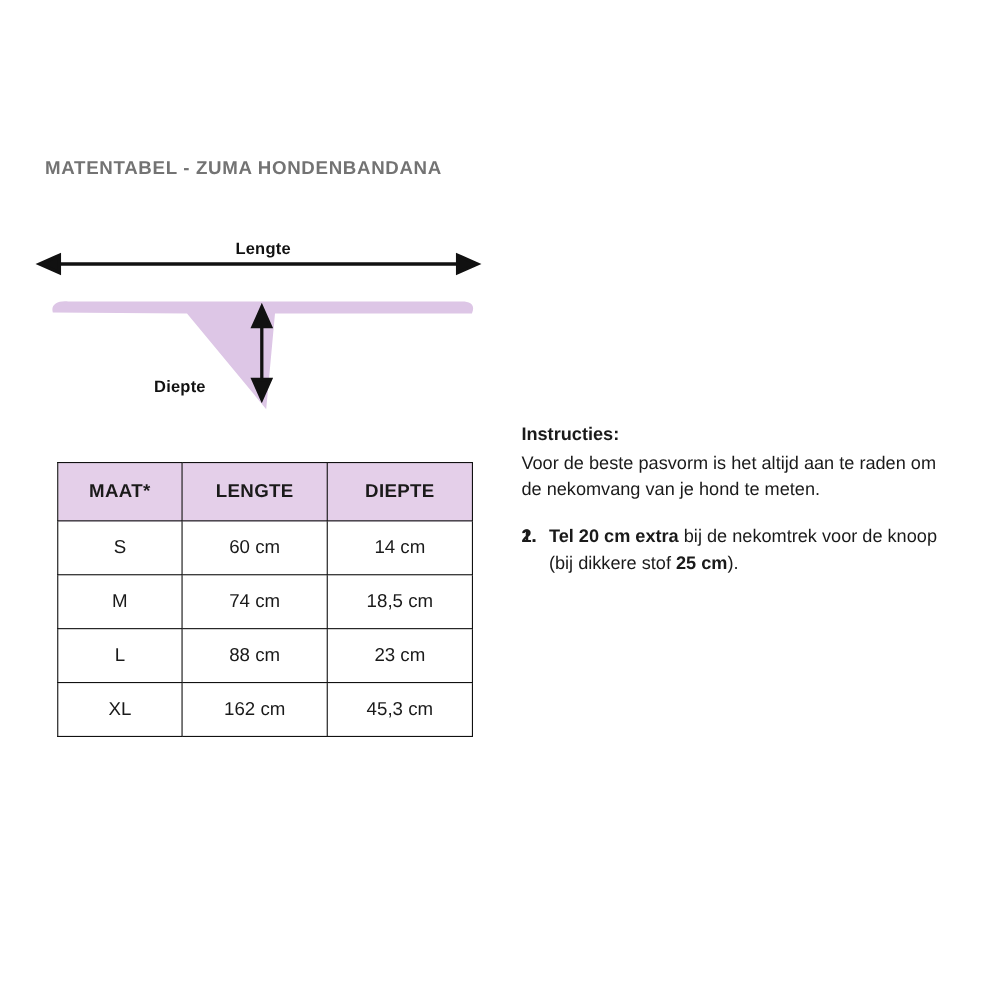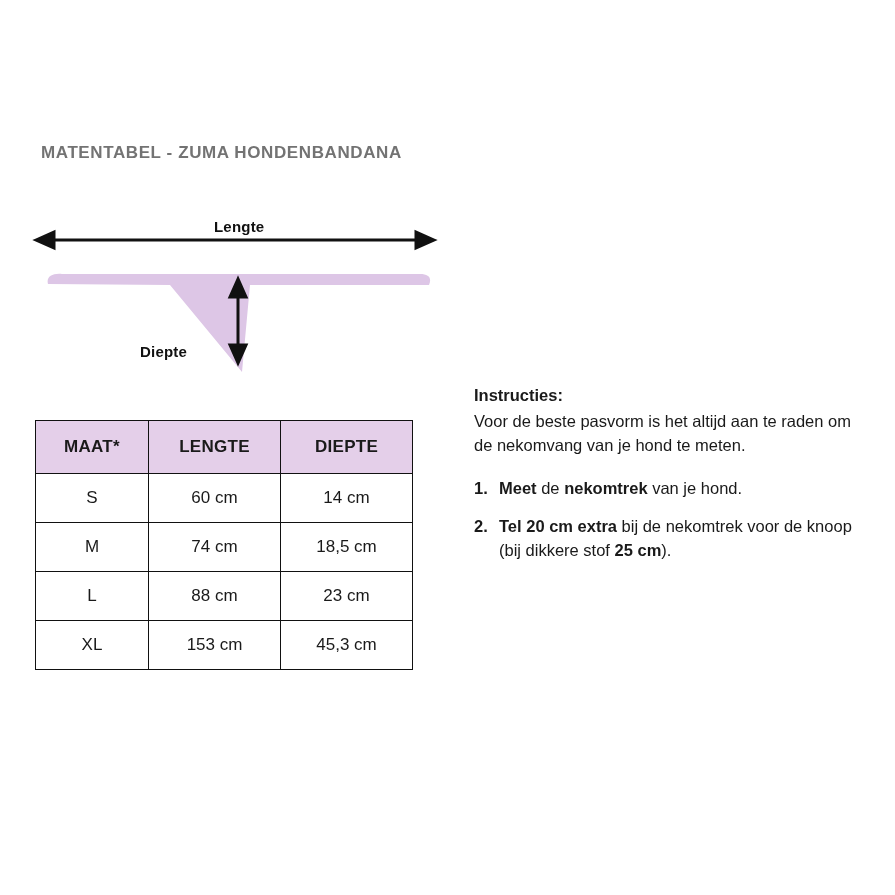--- a/index.html
+++ b/index.html
@@ -56,21 +56,21 @@
     top: 13px;
   }
   .label-diepte {
     left: 110px;
     top: 138px;
   }
 
   
   .size-table {
     position: absolute;
-    left: 35px;
+    left: 52px;
     top: 420px;
     border-collapse: collapse;
     width: 377px;
     table-layout: fixed;
   }
   .size-table th,
   .size-table td {
     border: 1px solid #111;
     text-align: center;
     font-size: 17px;
@@ -192,33 +192,32 @@
         <td>74 cm</td>
         <td>18,5 cm</td>
       </tr>
       <tr>
         <td>L</td>
         <td>88 cm</td>
         <td>23 cm</td>
       </tr>
       <tr>
         <td>XL</td>
-        <td>153 cm</td>
+        <td>162 cm</td>
         <td>45,3 cm</td>
       </tr>
     </tbody>
   </table>
 
   <div class="instructions">
     <h2>Instructies:</h2>
     <p>Voor de beste pasvorm is het altijd aan te raden om de nekomvang van je hond te meten.</p>
     <ol class="instr-list">
       <li>
         <span class="num">1.</span>
-        <span class="step-text"><b>Meet</b><span> de </span><b>nekomtrek</b><span> van je hond.</span></span>
       </li>
       <li>
         <span class="num">2.</span>
         <span class="step-text"><b>Tel 20 cm extra</b><span> bij de nekomtrek voor de knoop (bij dikkere stof </span><b>25 cm</b><span>).</span></span>
       </li>
     </ol>
   </div>
 
 
 </div>

